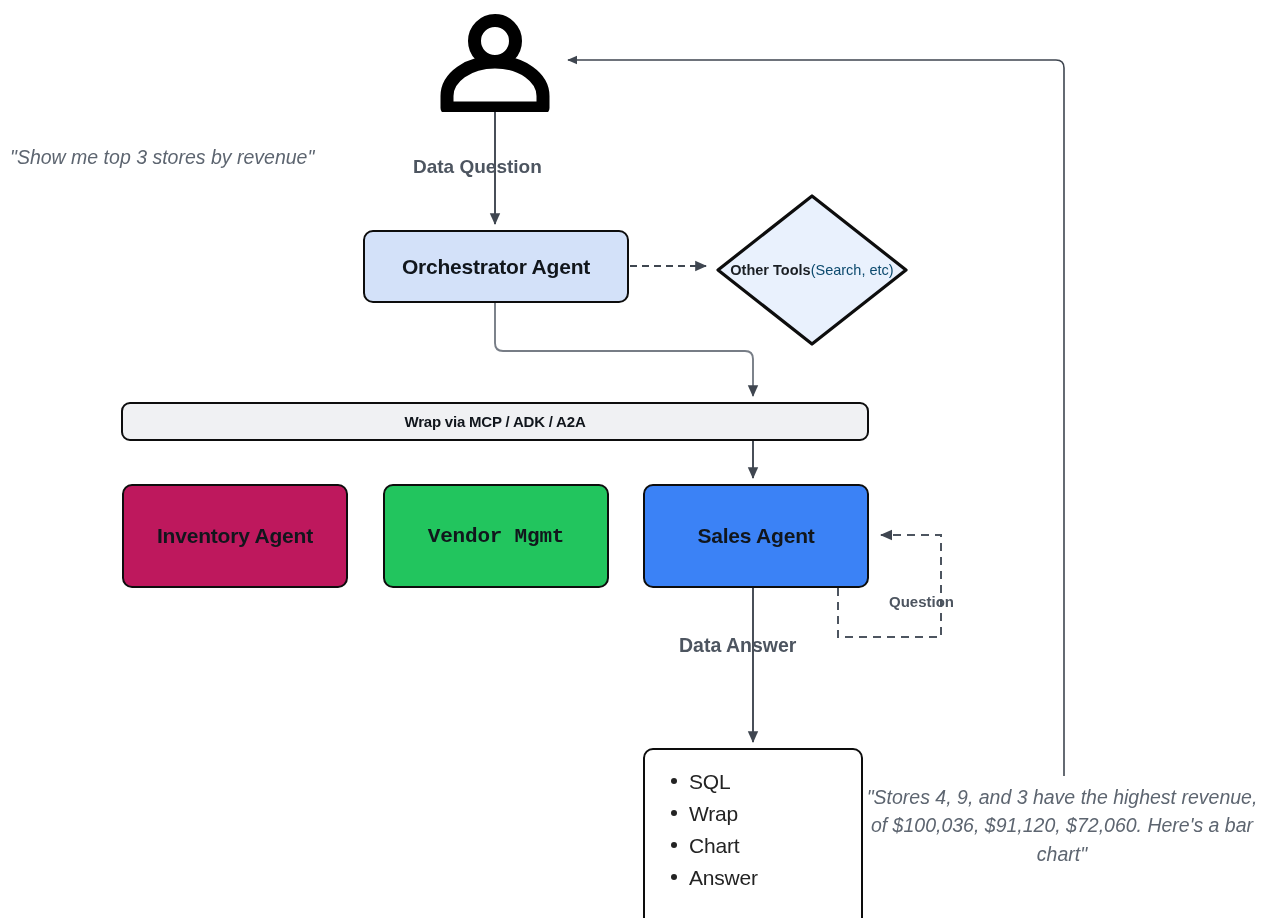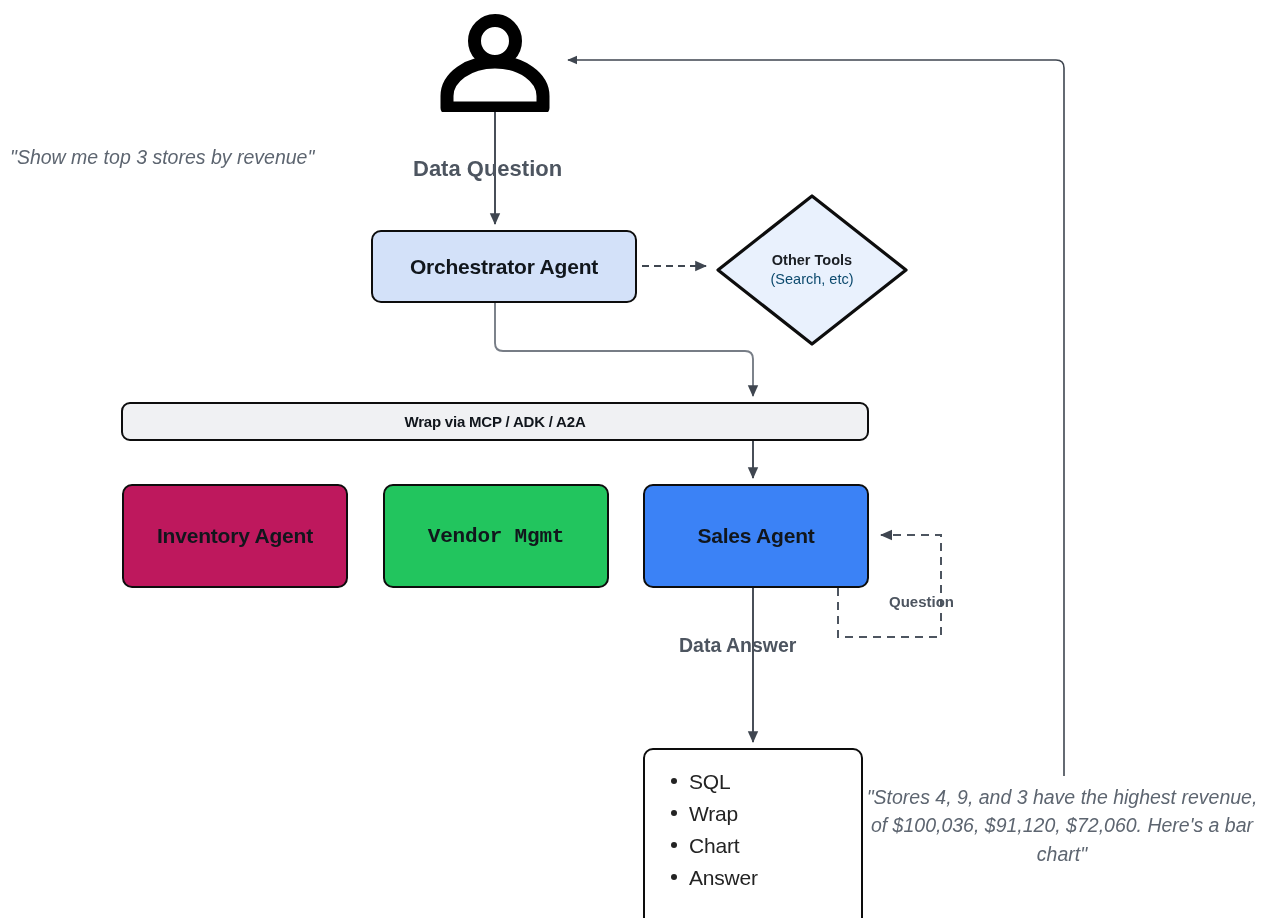--- a/index.html
+++ b/index.html
@@ -39,21 +39,20 @@
     justify-content: center;
     text-align: center;
     color: #11161c;
     font-weight: bold;
     letter-spacing: -0.2px;
   }
   .node-orchestrator {
     left: 363px; top: 230px; width: 266px; height: 73px;
     background: #d3e1f9;
     font-size: 21px;
-    margin-left: 8px;
   }
   .node-mcp {
     left: 121px; top: 402px; width: 748px; height: 39px;
     background: #f0f1f3;
     font-size: 15px;
     border-radius: 9px;
   }
   .node-agent {
     top: 484px; width: 226px; height: 104px;
     font-size: 21px;
@@ -98,21 +97,21 @@
     position: absolute;
     left: 712px; top: 190px;
     width: 200px; height: 160px;
   }
   .diamond-wrap svg { display: block; }
   .diamond-label {
     position: absolute;
     left: 0; top: 0;
     width: 200px; height: 160px;
     display: flex;
-    flex-direction: column;
+    flex-direction: row;
     align-items: center;
     justify-content: center;
     text-align: center;
     line-height: 1.3;
   }
   .diamond-title {
     font-size: 14.5px;
     font-weight: bold;
     color: #1b1f24;
   }
@@ -131,21 +130,21 @@
 
   
   .edge-label {
     position: absolute;
     font-weight: bold;
     color: #4d5560;
     white-space: nowrap;
   }
   .label-data-question {
     left: 413px; top: 156px;
-    font-size: 22px;
+    font-size: 19px;
     text-align: center;
   }
   .label-data-answer {
     left: 679px; top: 634px;
     font-size: 19.5px;
   }
   .label-reasoning {
     left: 889px; top: 593px;
     font-size: 15px;
   }

